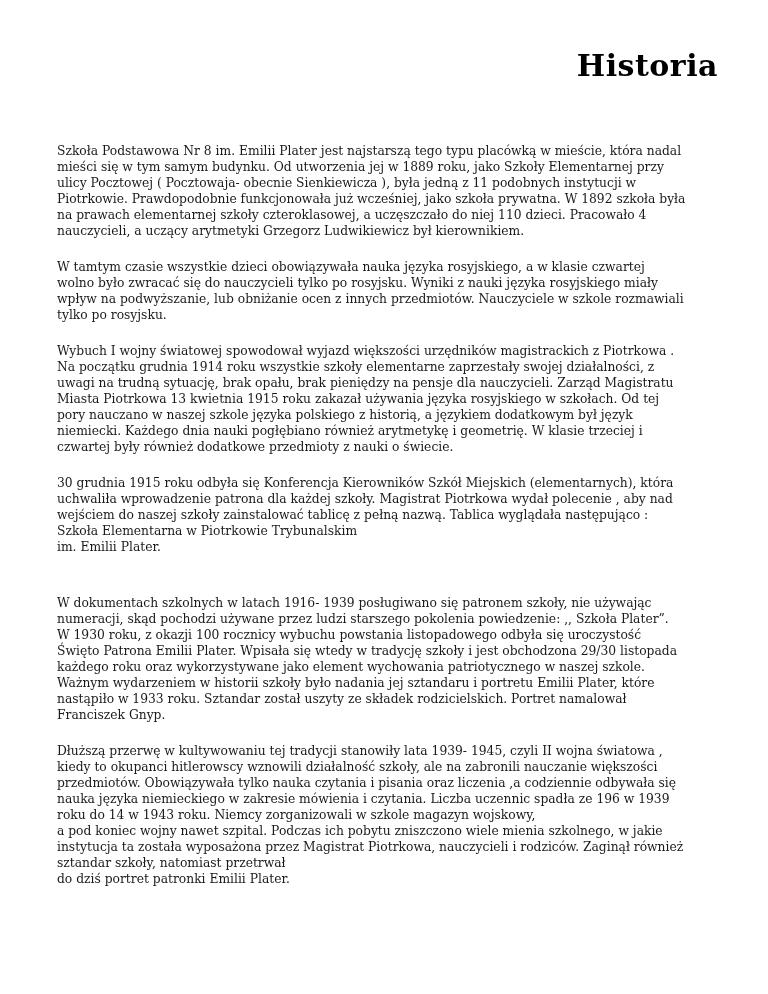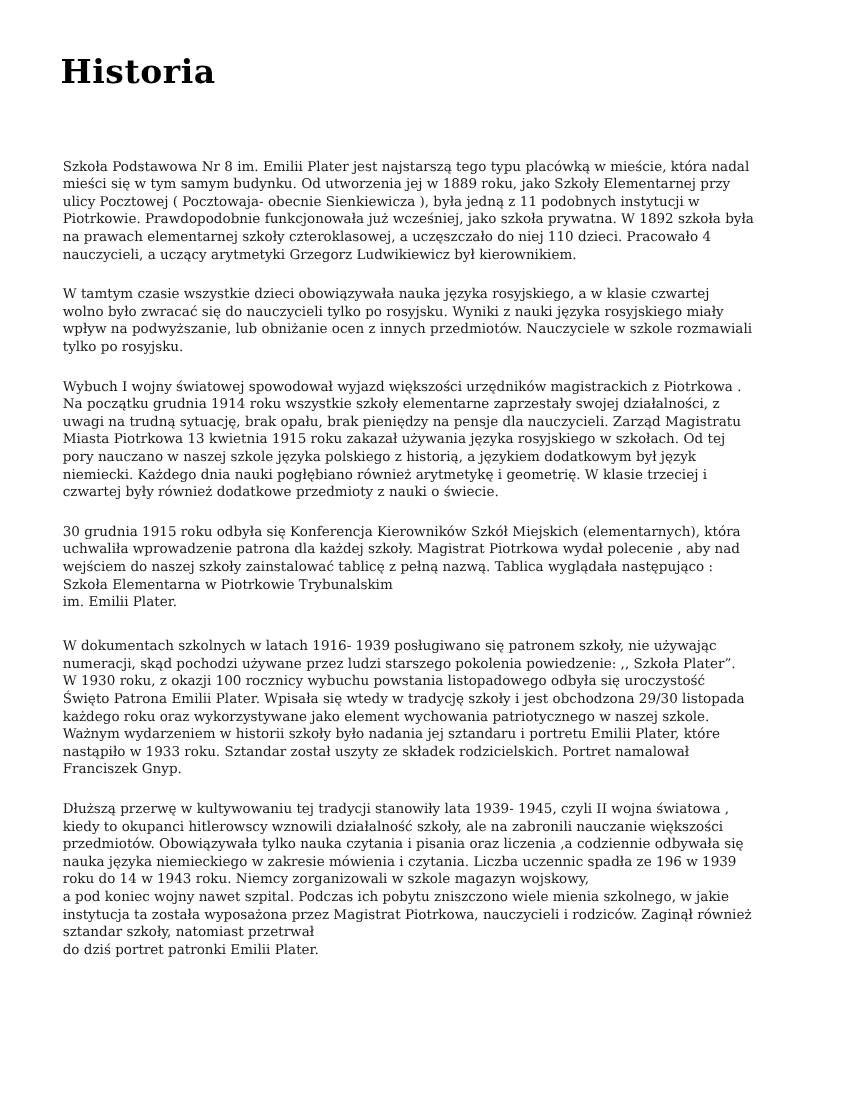--- a/index.html
+++ b/index.html
@@ -21,33 +21,34 @@
     background: #ffffff;
     color: #1a1a1a;
   }
   .doc-title {
     margin: 0 0 0 -2px;
     font-size: 30px;
     line-height: 36px;
     font-weight: bold;
     color: #000000;
     letter-spacing: 0.5px;
+    text-align: right;
   }
   .doc-body p {
     margin: 20px 0 0 0;
     font-size: 12.3px;
     line-height: 16px;
     white-space: pre;
     color: #1a1a1a;
   }
   .doc-body p.first {
     margin-top: 59px;
   }
   .doc-body p.extra-gap {
-    margin-top: 24px;
+    margin-top: 40px;
   }
 </style>
 </head>
 <body>
 
 <main class="page">
   <h1 class="doc-title">Historia</h1>
 
   <section class="doc-body">
     <p class="first">Szkoła Podstawowa Nr 8 im. Emilii Plater jest najstarszą tego typu placówką w mieście, która nadal

